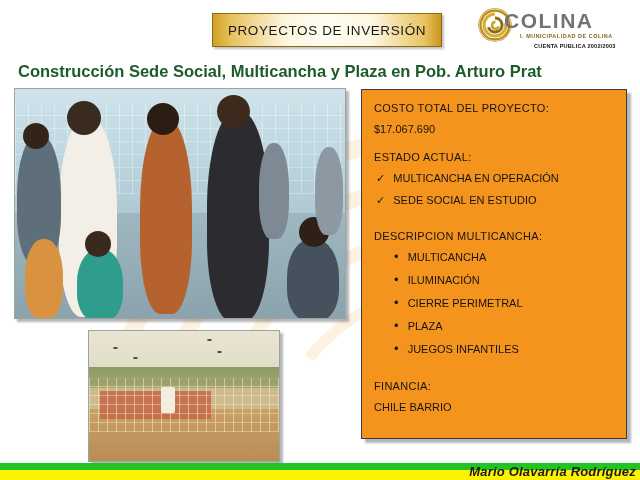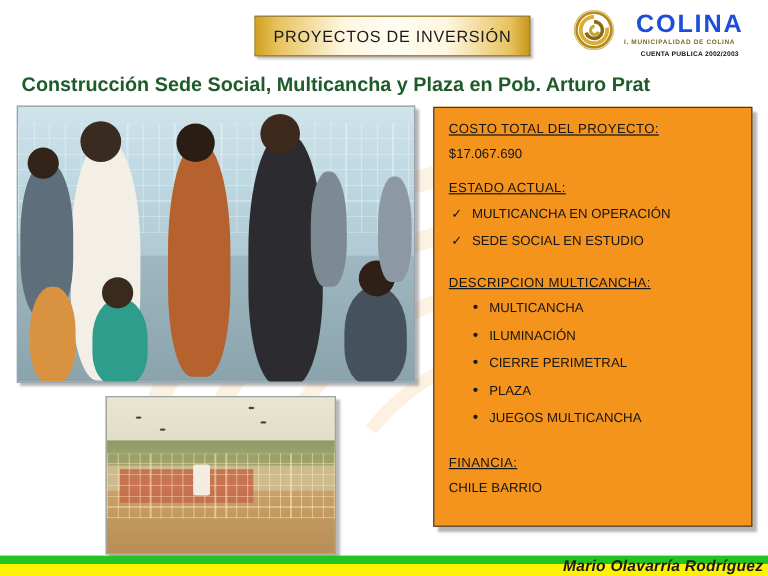--- a/index.html
+++ b/index.html
@@ -25,22 +25,22 @@
     box-shadow:2px 2px 2px rgba(120,120,120,.45);
     display:flex;align-items:center;justify-content:center;
   }
   .plaque span{
     font-size:13.5px;letter-spacing:.6px;color:#1a1a1a;white-space:nowrap;
   }
 
   
   .logo{position:absolute;left:478px;top:6px;width:158px;height:46px;}
   .logo-mark{position:absolute;left:0;top:2px;width:34px;height:34px;}
-  .logo-word{position:absolute;left:52px;top:4px;font-size:21px;font-weight:bold;
-    letter-spacing:1.5px;color:#1d4ed8;line-height:22px;text-align:center;}
+  .logo-word{position:absolute;left:26px;top:4px;font-size:21px;font-weight:bold;
+    letter-spacing:1.5px;color:#737373;line-height:22px;text-align:center;}
   .logo-sub{position:absolute;left:42px;top:27px;font-size:5.4px;font-weight:bold;
     letter-spacing:.55px;color:#7a6a22;white-space:nowrap;}
   .logo-cp{position:absolute;left:56px;top:37px;font-size:5.6px;font-weight:bold;
     letter-spacing:.2px;color:#111;white-space:nowrap;}
 
   
   .subtitle{
     position:absolute;left:18px;top:62px;width:600px;
     font-size:16.5px;font-weight:bold;color:#1d5b2a;white-space:nowrap;
   }
@@ -78,21 +78,21 @@
   .s-bird{position:absolute;width:5px;height:2px;background:#4a4436;border-radius:50%;}
 
   
   .panel{
     position:absolute;left:361px;top:89px;width:266px;height:350px;
     background:#f5941d;border:1px solid #3c3c3c;
     box-shadow:4px 4px 2px rgba(120,120,120,.55);
     padding:8px 12px 0 12px;box-sizing:border-box;
     color:#141414;font-size:11px;
   }
-  .p-head{text-decoration:underline;margin:4px 0 9px 0;letter-spacing:.3px;}
+  .p-head{margin:4px 0 9px 0;letter-spacing:.3px;}
   .p-val{margin:0 0 16px 0;}
   .p-check{margin:0 0 9px 0;padding-left:2px;}
   .p-check .ck{margin-right:5px;}
   .p-bullet{margin:0 0 11px 16px;padding-left:4px;}
   .p-bullet .bt{margin-right:6px;font-size:13px;line-height:0;}
   .gap{height:10px;}
 
   
   .bar-green{position:absolute;left:0;top:463px;width:640px;height:7px;background:#22c421;}
   .bar-yellow{position:absolute;left:0;top:470px;width:640px;height:10px;background:#fdf300;}
@@ -196,21 +196,21 @@
   <div class="p-bullet">
     <span class="bt">•</span>
     <span>CIERRE PERIMETRAL</span>
   </div>
   <div class="p-bullet">
     <span class="bt">•</span>
     <span>PLAZA</span>
   </div>
   <div class="p-bullet">
     <span class="bt">•</span>
-    <span>JUEGOS MULTICANCHA</span>
+    <span>JUEGOS INFANTILES</span>
   </div>
 
   <div class="gap"></div>
 
   <div class="p-head">FINANCIA:</div>
   <div class="p-val">CHILE BARRIO</div>
 </div>
 
 <div class="bar-green"></div>
 <div class="bar-yellow"></div>

